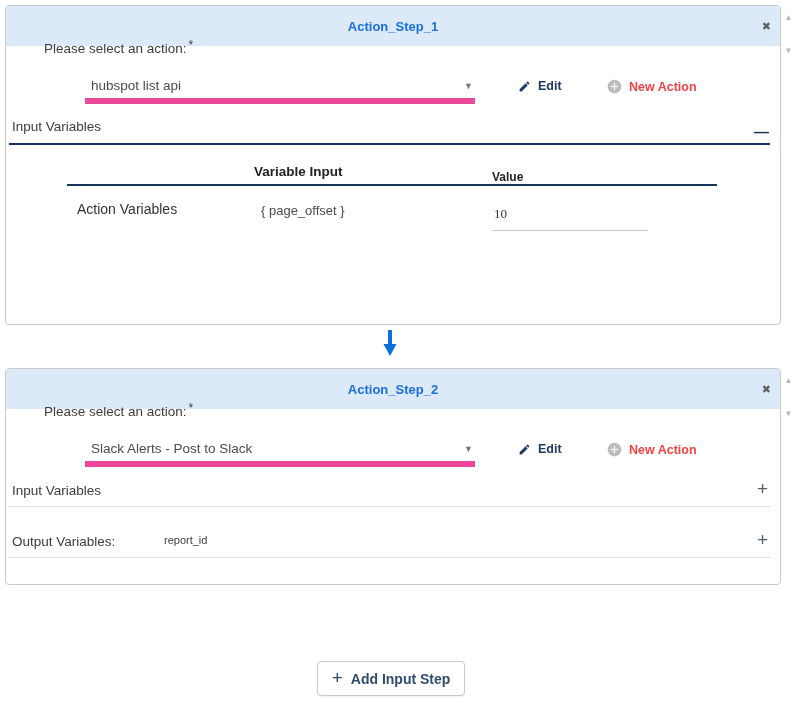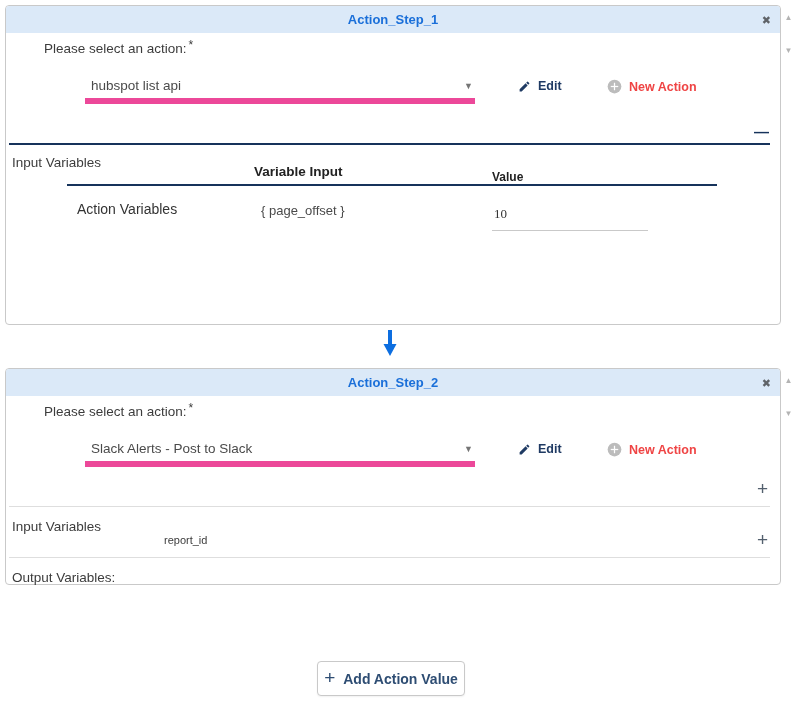--- a/index.html
+++ b/index.html
@@ -18,21 +18,21 @@
     width: 776px;
     background: #fff;
     border: 1px solid #c9c9c9;
     border-radius: 4px;
   }
   #card1 { top: 5px; height: 320px; }
   #card2 { top: 368px; height: 217px; }
 
   .card-header {
     position: relative;
-    height: 27px;
+    height: 40px;
     background: #dbe9f8;
     border-radius: 3px 3px 0 0;
     display: flex;
     align-items: center;
     justify-content: center;
   }
   .card-title { color: #1a6fd9; font-weight: 700; font-size: 13px; }
   .close-btn {
     position: absolute; right: 9px; top: 50%;
     transform: translateY(-50%);
@@ -58,21 +58,21 @@
     color: #1f3a63; font-size: 12.5px; font-weight: 700;
     cursor: pointer;
   }
   .new-action-btn {
     position: absolute; left: 601px; top: 73px;
     display: flex; align-items: center; gap: 7px;
     color: #ef4444; font-size: 12.5px; font-weight: 700;
   }
   .icon-svg { display: block; }
 
-  .section-label { position: absolute; left: 6px; font-size: 13.5px; color: #3c3c3c; margin-top: 36px; }
+  .section-label { position: absolute; left: 6px; font-size: 13.5px; color: #3c3c3c; }
   .collapse-btn {
     position: absolute; right: 12px;
     font-weight: 700; line-height: 1; cursor: pointer;
   }
   #card1 .input-vars-label { top: 113px; }
   #card1 .collapse-btn { top: 118px; color: #16335b; font-size: 15px; letter-spacing: -1px; }
   #card1 .navy-divider { position: absolute; left: 3px; right: 10px; top: 137px; height: 2px; background: #16335b; }
 
   .th-variable { position: absolute; left: 248px; top: 158px; font-weight: 700; font-size: 13.5px; color: #222; }
   .th-value    { position: absolute; left: 486px; top: 164px; font-weight: 700; font-size: 12px; color: #222; }
@@ -224,14 +224,14 @@
   <div class="divider-2"></div>
 </div>
 
 <div class="scroll-strip" id="scroll2">
   <div class="scroll-up">▲</div>
   <div class="scroll-down">▼</div>
 </div>
 
 <button class="add-step-btn">
   <span class="add-step-plus">+</span>
-  <span>Add Action Value</span>
+  <span>Add Input Step</span>
 </button>
 
 </body></html>

